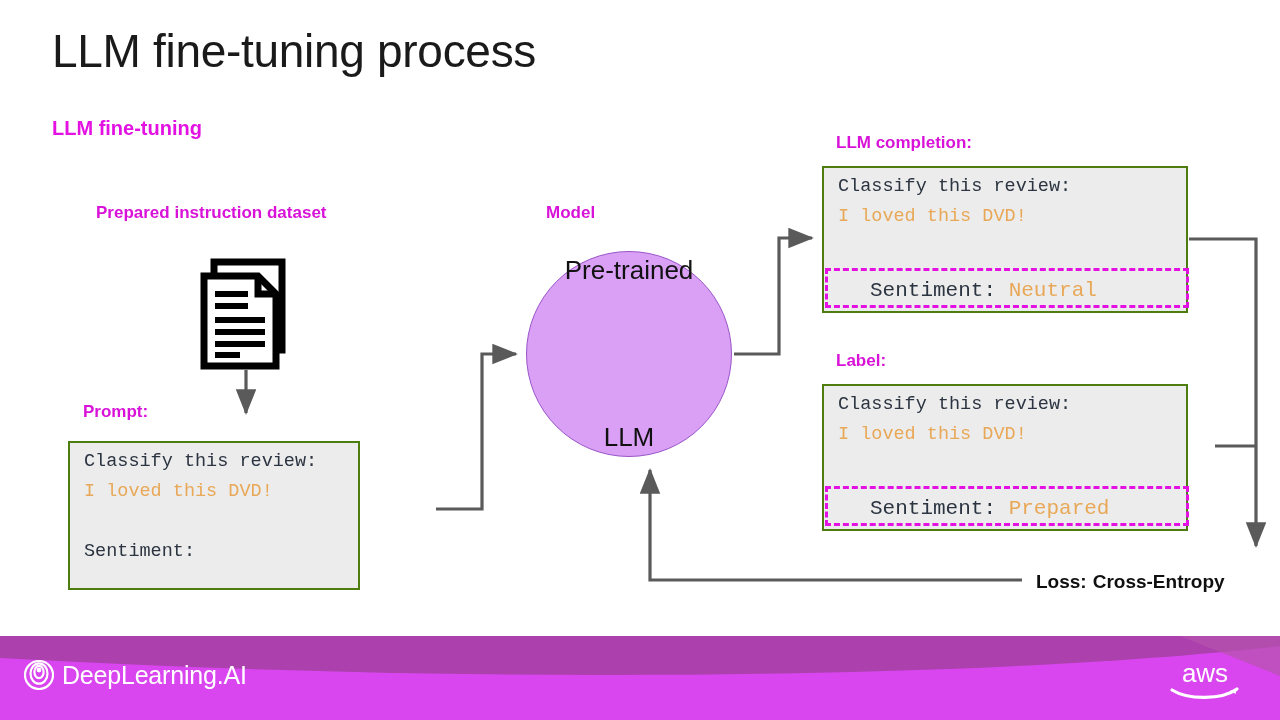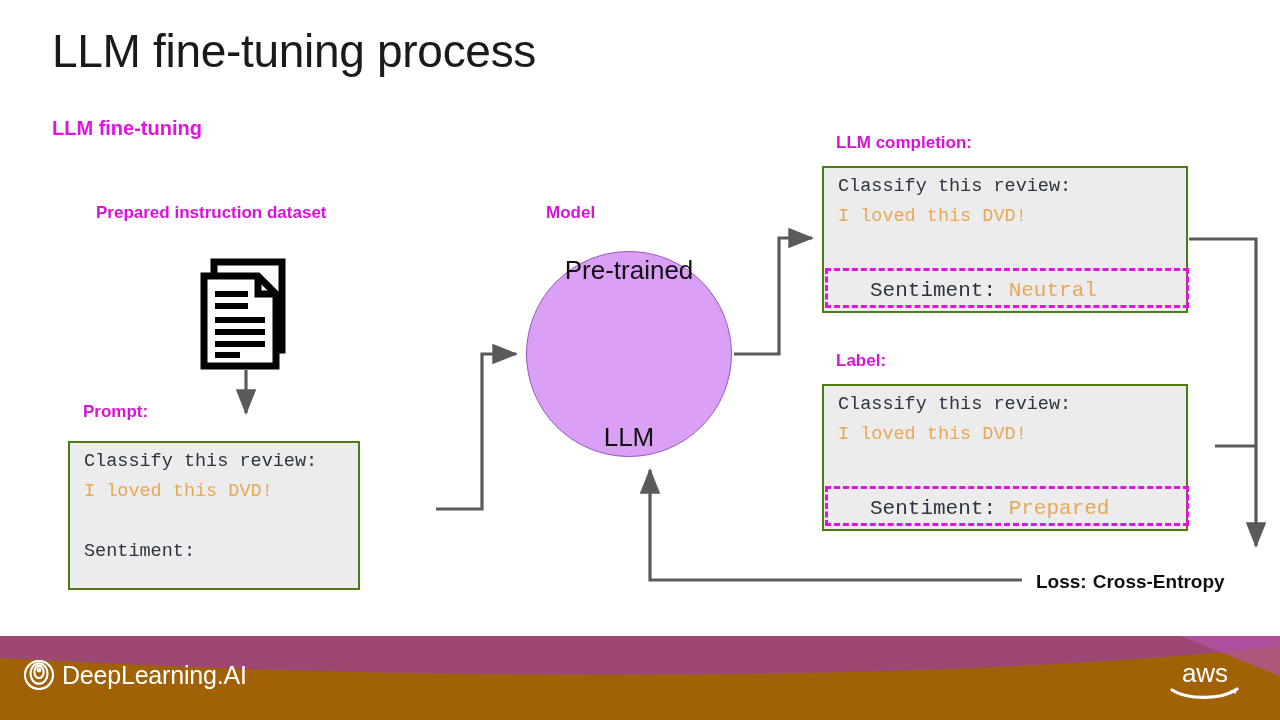--- a/index.html
+++ b/index.html
@@ -97,21 +97,21 @@
   }
   .loss .loss-val { margin-left:6px; }
 
   
   .overlay { position:absolute; inset:0; pointer-events:none; }
 
   
   .footer {
     position:absolute; left:0; bottom:0;
     width:1280px; height:84px;
-    background:#a16207;
+    background:#d946ef;
     overflow:hidden;
   }
   .footer-logo {
     position:absolute; left:24px; top:24px;
     display:flex; align-items:center; gap:8px;
   }
   .footer-logo-text {
     color:#ffffff; font-size:25px; letter-spacing:-0.2px;
     font-weight:400;
   }

